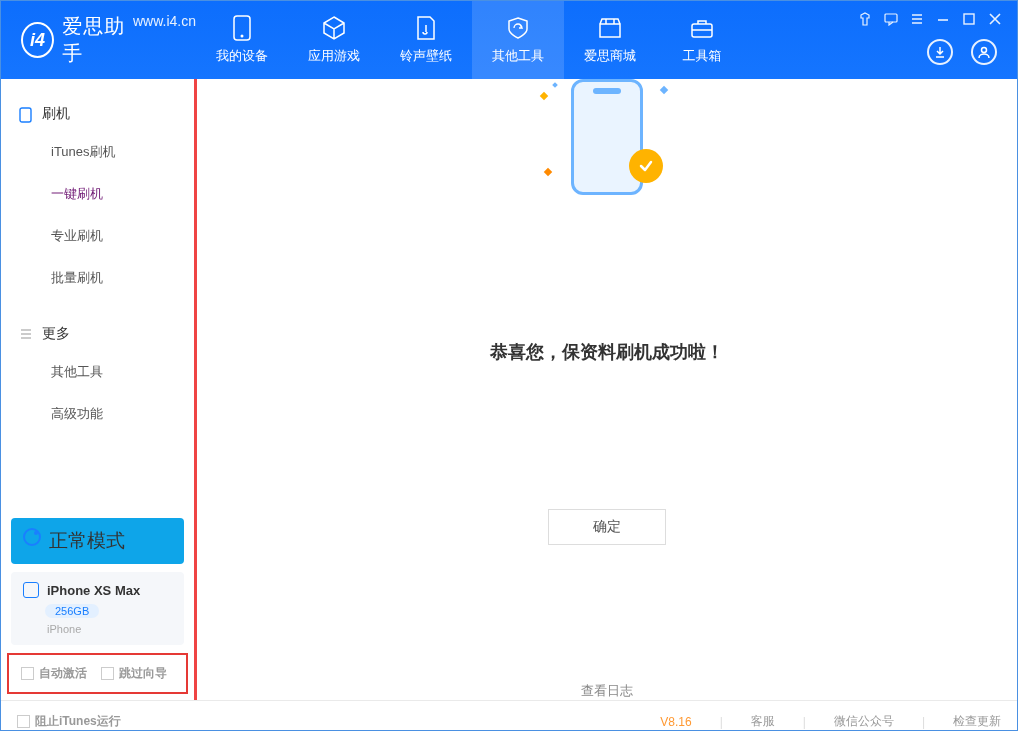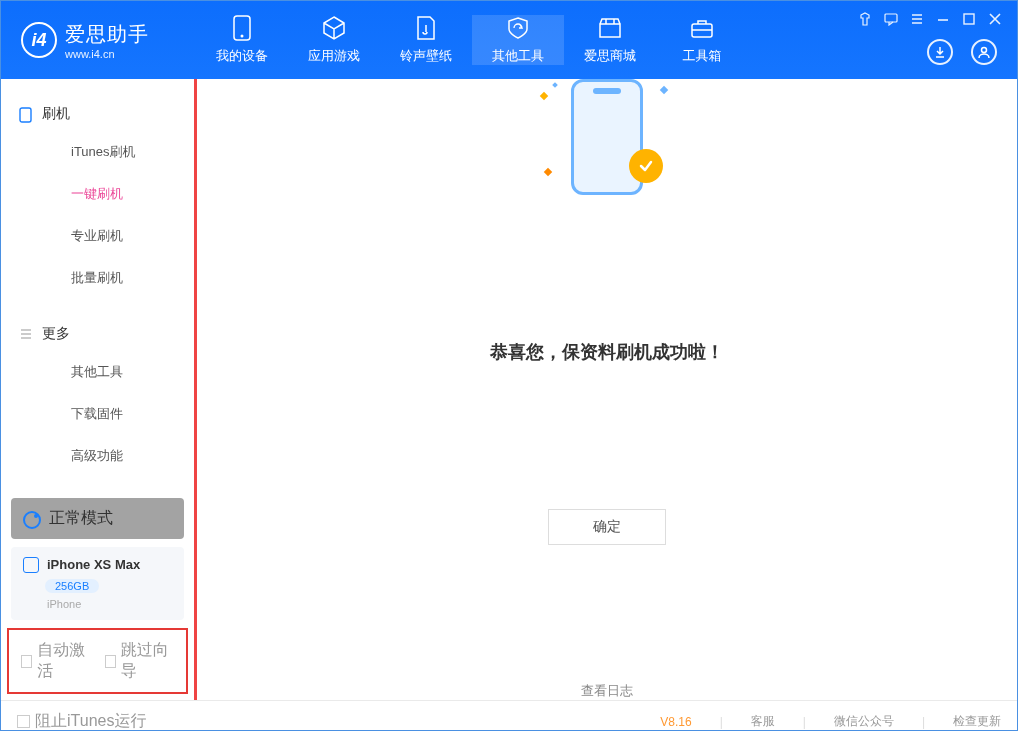--- a/index.html
+++ b/index.html
@@ -1,49 +1,49 @@
 <!DOCTYPE html>
 <html><head>
 <meta charset="utf-8">
 <style>
 * { margin: 0; padding: 0; box-sizing: border-box; font-family: "Microsoft YaHei", Arial, sans-serif; }
 body { background: #fff; width: 1018px; height: 731px; overflow: hidden; border: 1px solid #4a90e2; }
 .header { background: linear-gradient(to bottom, #0d6efd, #1575ff); height: 78px; display: flex; align-items: center; color: #fff; position: relative; }
 .logo-area { display: flex; align-items: center; padding-left: 20px; width: 195px; }
 .logo-icon { width: 36px; height: 36px; border: 2.5px solid #fff; border-radius: 50%; display: flex; align-items: center; justify-content: center; font-weight: bold; font-size: 18px; margin-right: 8px; font-style: italic; }
-.logo-text { display: flex; flex-direction: column; }
+.logo-text { display: flex; flex-direction: row; }
 .logo-title { font-size: 20px; font-weight: 500; letter-spacing: 1px; }
-.logo-url { font-size: 11px; opacity: 0.9; }
-.nav-tabs { display: flex; height: 100%; align-items: center; }
+.logo-url { font-size: 14px; opacity: 0.9; }
+.nav-tabs { display: flex; height: 100%; }
 .nav-tab { width: 92px; display: flex; flex-direction: column; align-items: center; justify-content: center; cursor: pointer; gap: 2px; }
 .nav-tab.active { background: rgba(255,255,255,0.15); }
 .nav-tab .tab-icon { width: 26px; height: 26px; display: flex; align-items: center; justify-content: center; }
 .nav-tab .tab-label { font-size: 13px; margin-top: 4px; }
 .header-right { position: absolute; right: 14px; top: 10px; display: flex; gap: 10px; align-items: center; }
 .header-right .win-btn { width: 16px; height: 16px; cursor: pointer; opacity: 0.9; display: flex; align-items: center; justify-content: center; }
 .header-icons-bottom { position: absolute; right: 20px; bottom: 14px; display: flex; gap: 18px; }
 .circ-btn { width: 26px; height: 26px; border: 2px solid rgba(255,255,255,0.9); border-radius: 50%; display: flex; align-items: center; justify-content: center; cursor: pointer; }
 .content { display: flex; height: calc(100% - 78px - 30px); }
 .sidebar { width: 196px; border-right: 3px solid #ef4444; display: flex; flex-direction: column; }
 .side-section { padding-top: 18px; }
 .side-header { display: flex; align-items: center; gap: 8px; padding: 8px 18px; font-size: 14px; color: #333; }
 .side-header .sh-icon { width: 15px; height: 15px; }
-.side-item { padding: 12px 18px 12px 50px; font-size: 13px; color: #555; cursor: pointer; margin-left: 20px; }
-.side-item.active { color: #ec4899; }
+.side-item { padding: 12px 18px 12px 50px; font-size: 13px; color: #555; cursor: pointer; }
+.side-item.active { color: #701a75; }
 .side-bottom { margin-top: auto; }
-.mode-box { background: #a3a3a3; margin: 8px 10px; padding: 10px 12px; border-radius: 4px; display: flex; align-items: flex-end; gap: 8px; font-size: 16px; color: #333; }
+.mode-box { background: #0ea5e9; margin: 8px 10px; padding: 10px 12px; border-radius: 4px; display: flex; align-items: flex-start; gap: 8px; font-size: 19px; color: #333; }
 .mode-icon { width: 18px; height: 18px; border: 2px solid #1a7fff; border-radius: 50%; position: relative; }
 .mode-icon::after { content: ""; position: absolute; width: 4px; height: 4px; background: #1a7fff; border-radius: 50%; top: 1px; right: 1px; }
 .device-box { background: #f5f7fa; margin: 0 10px 8px; padding: 10px 12px; border-radius: 4px; }
-.device-head { display: flex; align-items: flex-start; gap: 8px; font-size: 13px; color: #333; font-weight: 600; }
+.device-head { display: flex; align-items: center; gap: 8px; font-size: 13px; color: #333; font-weight: 600; }
 .device-icon { width: 16px; height: 16px; border: 1.5px solid #1a7fff; border-radius: 3px; }
 .device-cap { display: inline-block; background: #e3f0ff; color: #1a7fff; padding: 1px 10px; border-radius: 10px; font-size: 11px; margin-top: 6px; margin-left: 22px; }
 .device-type { font-size: 11px; color: #aaa; margin-left: 24px; margin-top: 4px; }
 .checkbox-row { display: flex; gap: 14px; padding: 10px 12px; border: 2px solid #e53935; margin: 4px 6px 6px; }
-.chk { display: flex; align-items: center; gap: 5px; font-size: 16px; color: #999; cursor: pointer; }
+.chk { display: flex; align-items: center; gap: 5px; font-size: 12px; color: #999; cursor: pointer; font-weight: bold; }
 .chk-box { width: 13px; height: 13px; border: 1px solid #ccc; }
 .main { flex: 1; display: flex; flex-direction: column; align-items: center; justify-content: space-between; position: relative; }
 .success-illus { position: relative; width: 140px; height: 120px; margin-bottom: 24px; }
 .phone-outline { width: 72px; height: 116px; border: 3px solid #6db4ff; border-radius: 12px; margin: 0 auto; position: relative; background: #eaf4ff; }
 .phone-outline::before { content: ""; position: absolute; top: 6px; left: 50%; transform: translateX(-50%); width: 28px; height: 6px; background: #6db4ff; border-radius: 3px; }
 .check-badge { position: absolute; right: 14px; bottom: 16px; width: 34px; height: 34px; background: #ffb300; border-radius: 50%; display: flex; align-items: center; justify-content: center; }
 .sparkle { position: absolute; width: 6px; height: 6px; background: #ffb300; transform: rotate(45deg); }
 .sparkle.s1 { top: 14px; left: 4px; }
 .sparkle.s2 { top: 4px; left: 16px; width: 4px; height: 4px; background: #6db4ff; }
 .sparkle.s3 { top: 8px; right: 10px; background: #6db4ff; }
@@ -191,21 +191,20 @@
     <div class="side-section">
       <div class="side-header">
         <span class="sh-icon">
             <svg width="14" height="14" viewBox="0 0 14 14">
               <path d="M2 3 L12 3 M2 7 L12 7 M2 11 L12 11" stroke="#bbb" stroke-width="1.4"></path>
             </svg>
           </span>
         <span>更多</span>
       </div>
       <div class="side-item">其他工具</div>
-      <div class="side-item">下载固件</div>
       <div class="side-item">高级功能</div>
     </div>
     <div class="side-bottom">
       <div class="mode-box">
         <span class="mode-icon"></span>
         <span>正常模式</span>
       </div>
       <div class="device-box">
         <div class="device-head">
           <span class="device-icon"></span>

